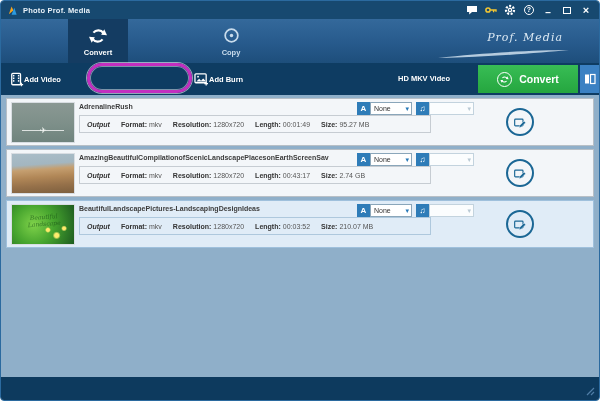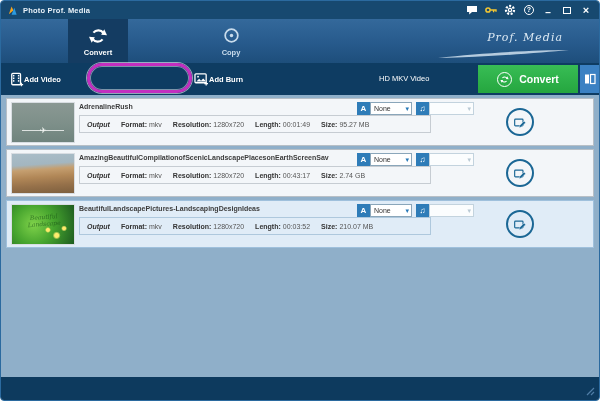--- a/index.html
+++ b/index.html
@@ -32,21 +32,21 @@
   .tab-label { font-size:7.5px; font-weight:bold; }
   .brand { position:absolute; right:36px; top:12px; font-family:"DejaVu Serif", serif; font-style:italic; font-size:11px; color:#dcE9f3; color:#dce9f3; letter-spacing:1px;text-align:center; }
   .swoosh { position:absolute; right:28px; top:30px; }
 
   
   .toolbar { position:relative; height:32px; flex:0 0 auto; background:#0e3c62; }
   .tb-btn { position:absolute; top:0; height:100%; display:flex; align-items:center; gap:0; color:#fff; font-size:7.5px; font-weight:bold;justify-content:space-between; }
   .tb-add-video { left:9px; }
   .tb-bluray { left:99px; }
   .tb-photo { left:193px; }
-  .tb-profile { position:absolute; left:378px; top:0; width:90px; height:100%; color:#fff; font-size:7.5px; font-weight:normal; text-align:left; line-height:31px; }
+  .tb-profile { position:absolute; left:378px; top:0; width:90px; height:100%; color:#fff; font-size:7.5px; font-weight:bold; text-align:center; line-height:31px; }
   .btn-convert { position:absolute; left:477px; top:2px; width:100px; height:28px;
     background:linear-gradient(180deg,#38bd55,#25a63f); border:0; color:#fff; font-weight:bold; font-size:10.5px;
     display:flex; align-items:center; justify-content:center; gap:7px; font-family:inherit; }
   .convert-ring { width:15px; height:15px; border:1.4px solid #fff; border-radius:50%; display:flex; align-items:center; justify-content:center; }
   .btn-panel { position:absolute; left:579px; top:2px; width:19px; height:28px; background:#3b81c3; border:0; display:flex; align-items:center; justify-content:center; }
 
   
   .annotation { position:absolute; left:86px; top:62px; width:105px; height:30px;
     border:3px solid #c32fc0; border-radius:15px; z-index:20; pointer-events:none;
     box-shadow:0 0 0 1px rgba(255,255,255,.55), inset 0 0 0 1px rgba(255,255,255,.45); }

